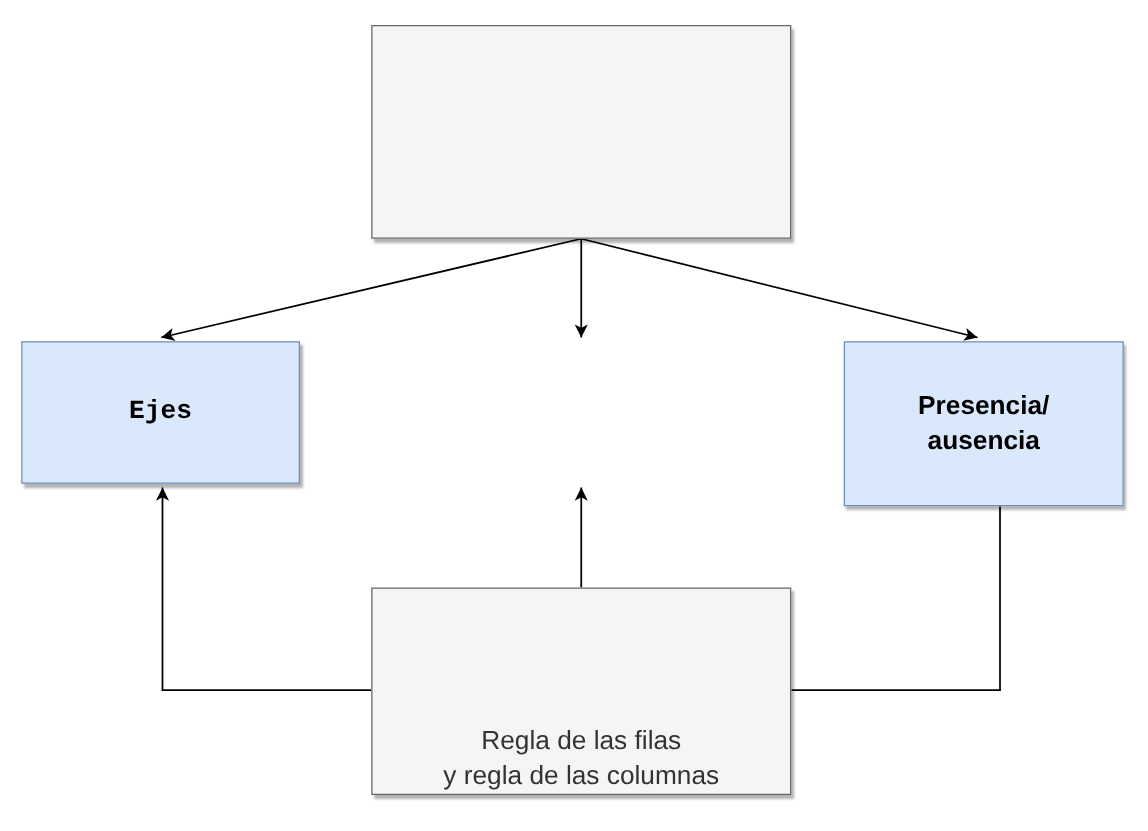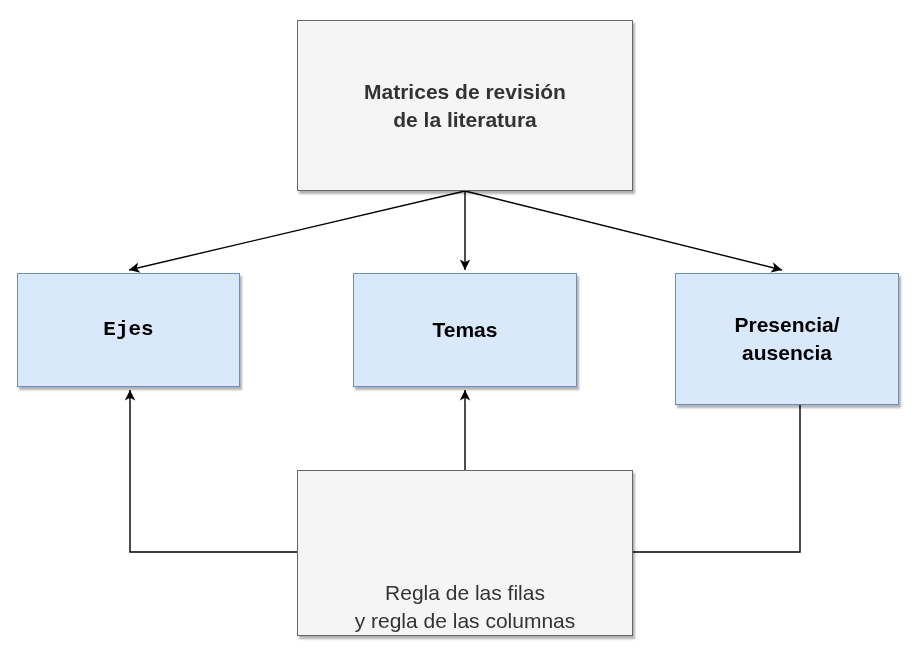--- a/index.html
+++ b/index.html
@@ -65,31 +65,26 @@
     </defs>
     <path d="M465,191 L129,270" fill="none" stroke="#000000" stroke-width="1.4" marker-end="url(#arrowhead)"></path>
     <path d="M465,191 L465,270" fill="none" stroke="#000000" stroke-width="1.4" marker-end="url(#arrowhead)"></path>
     <path d="M465,191 L782,270" fill="none" stroke="#000000" stroke-width="1.4" marker-end="url(#arrowhead)"></path>
     <path d="M297,552 L130,552 L130,390" fill="none" stroke="#000000" stroke-width="1.4" marker-end="url(#arrowhead)"></path>
     <path d="M465,470 L465,390" fill="none" stroke="#000000" stroke-width="1.4" marker-end="url(#arrowhead)"></path>
     <path d="M633,552 L800,552 L800,390" fill="none" stroke="#000000" stroke-width="1.4" marker-end="url(#arrowhead)"></path>
   </svg>
 
   <div class="node node-gray node-root">
-    <div class="multiline bold">Matrices de revisión
-de la literatura</div>
   </div>
 
   <div class="node node-blue node-ejes">
     <div class="multiline bold">Ejes</div>
   </div>
 
-  <div class="node node-blue node-temas">
-    <div class="multiline bold">Temas</div>
-  </div>
 
   <div class="node node-blue node-presencia">
     <div class="multiline bold">Presencia/
 ausencia</div>
   </div>
 
   <div class="node node-gray node-regla">
     <div class="multiline">Regla de las filas
 y regla de las columnas</div>
   </div>

